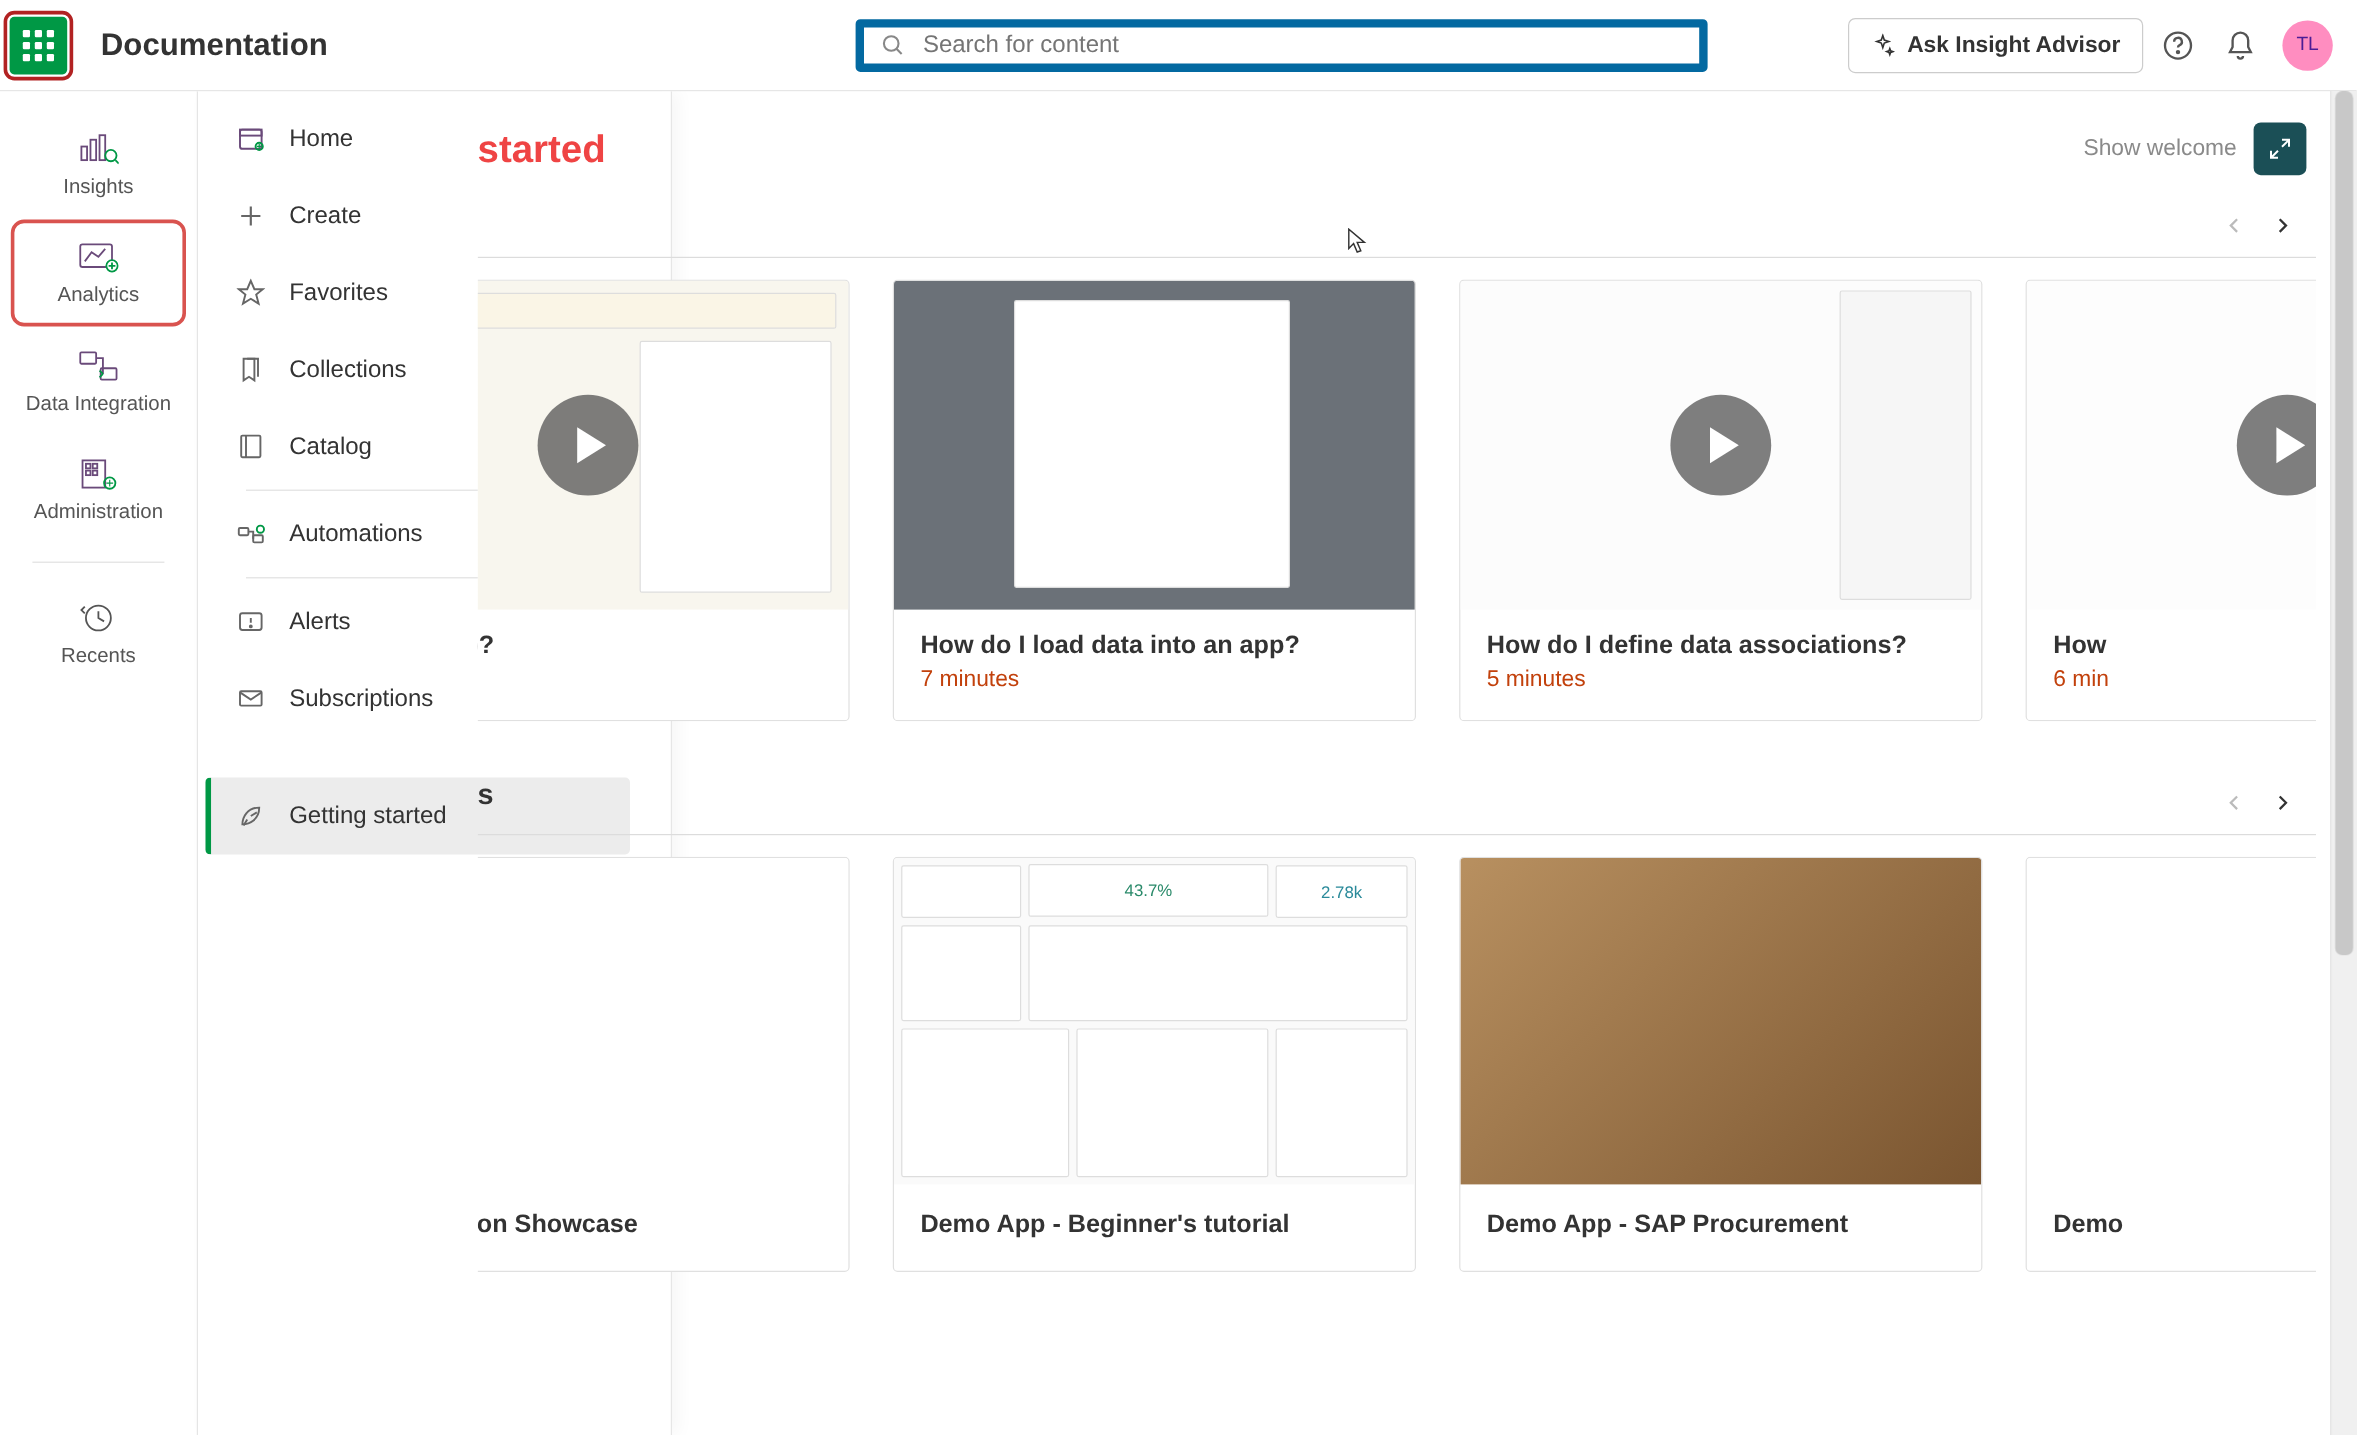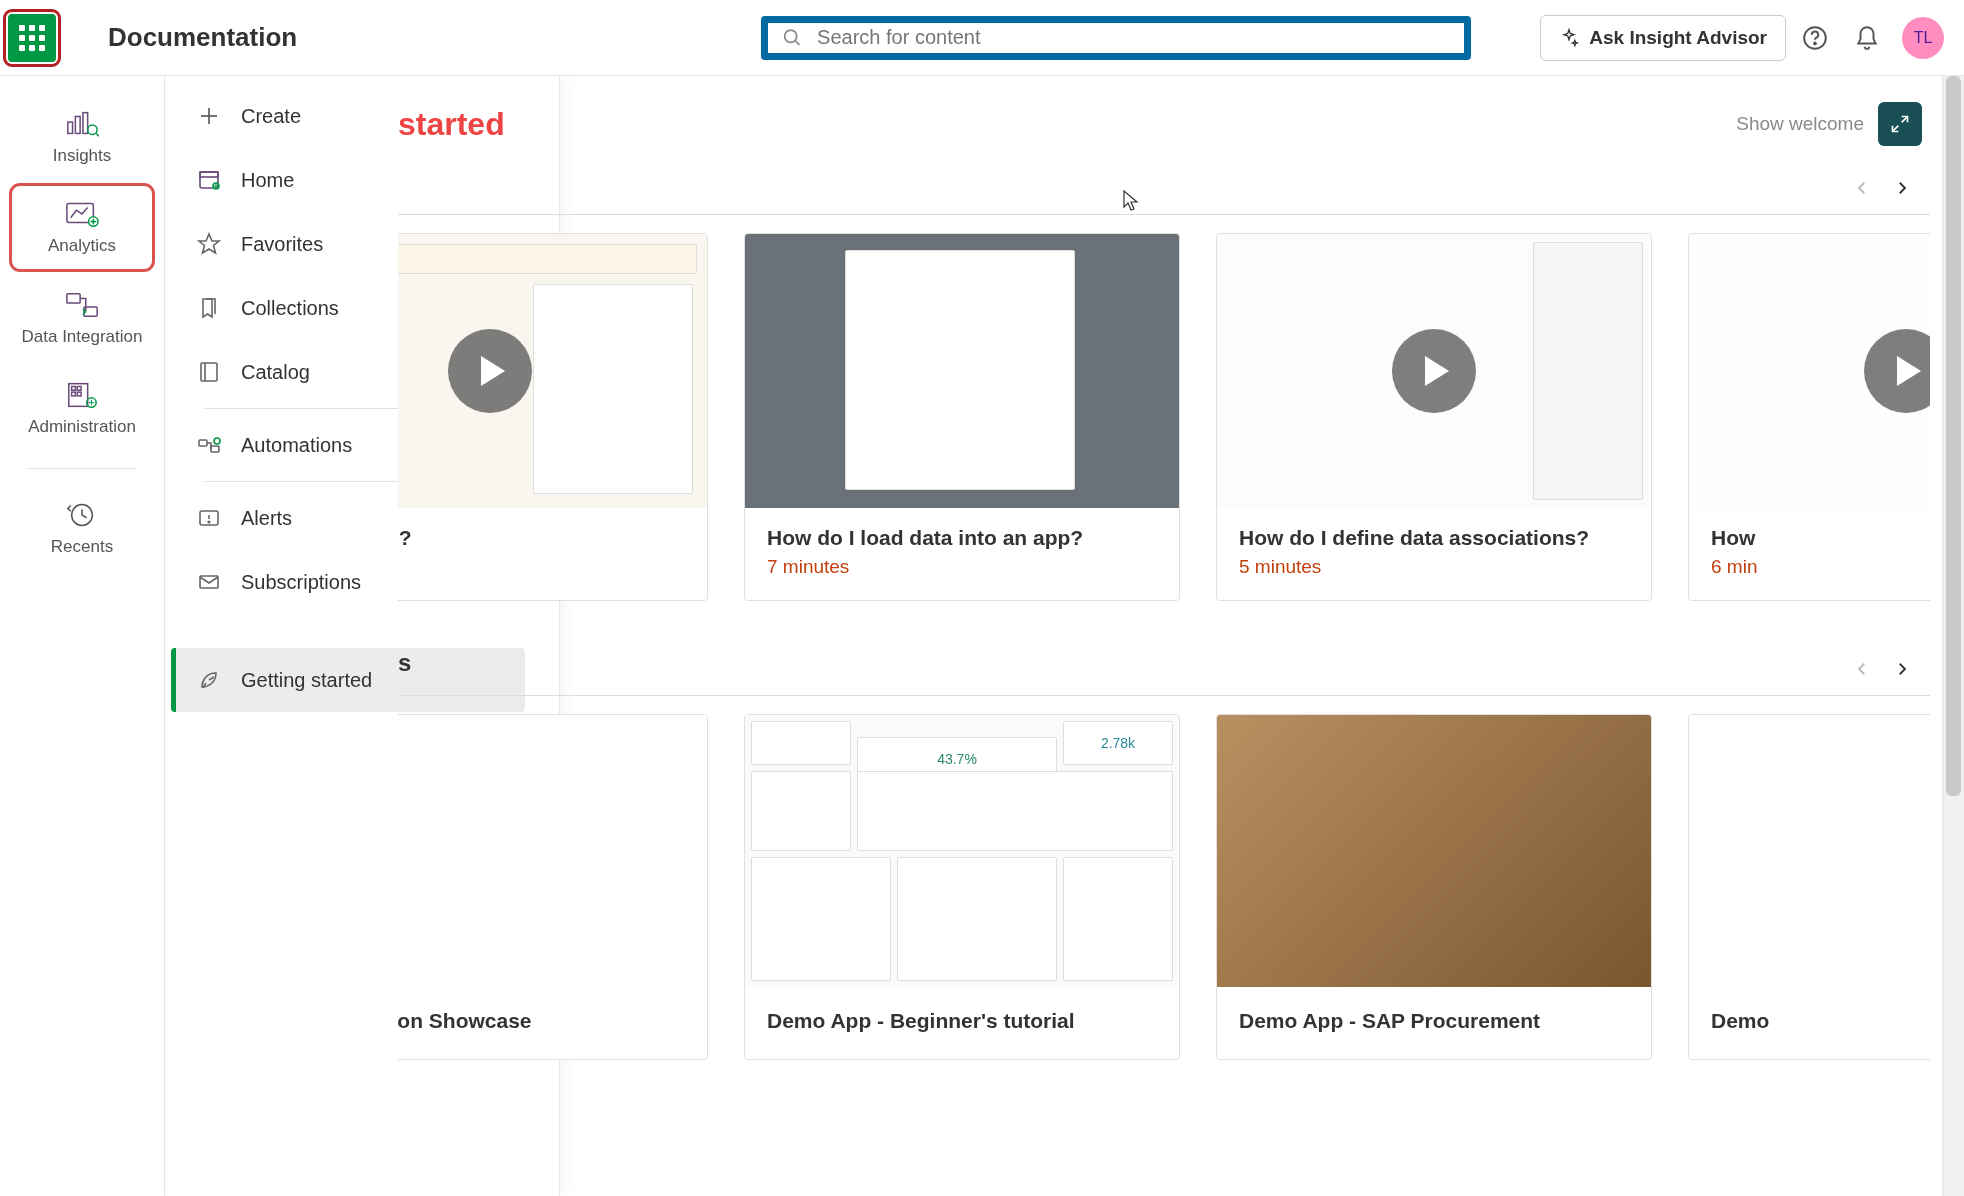--- a/index.html
+++ b/index.html
@@ -1,19 +1,19 @@
 <!DOCTYPE html>
 <html><head>
 <meta charset="utf-8">
 <style>
   * { box-sizing: border-box; margin: 0; padding: 0; }
   body { font-family: -apple-system, BlinkMacSystemFont, "Segoe UI", Arial, sans-serif; background: #fff; color: #333; overflow: hidden; width: 1964px; height: 1196px; }
   
   
-  .header { height: 76px; border-bottom: 1px solid #e6e6e6; display: flex; align-items: center; padding: 0 20px 0 0; background: #fff; position: relative; z-index: 10; gap: 24px; }
+  .header { height: 76px; border-bottom: 1px solid #e6e6e6; display: flex; align-items: center; padding: 0 20px 0 0; background: #fff; position: relative; z-index: 10; }
   .app-launcher { width: 48px; height: 48px; margin: 0 12px 0 8px; background: #009845; border-radius: 4px; display: flex; align-items: center; justify-content: center; outline: 3px solid #b22222; outline-offset: 2px; }
   .app-launcher-dots { display: grid; grid-template-columns: repeat(3,6px); grid-template-rows: repeat(3,6px); gap: 4px; }
   .app-launcher-dots span { width: 6px; height: 6px; background: #fff; border-radius: 1px; }
   .header-title { font-size: 26px; font-weight: 600; color: #333; margin-left: 16px; }
   .search-wrap { flex: 1; display: flex; justify-content: flex-start; padding-left: 440px; }
   .search-box { width: 710px; height: 44px; border: 7px solid #0369a1; border-radius: 4px; display: flex; align-items: center; padding: 0 14px; }
   .search-box svg { width: 22px; height: 22px; stroke: #888; margin-right: 14px; }
   .search-box input { border: none; outline: none; font-size: 20px; width: 100%; background: transparent; color:#555; }
   .header-actions { display: flex; align-items: center; gap: 6px; margin-left: auto; }
   .ask-advisor { height: 46px; border: 1px solid #ccc; border-radius: 6px; display: flex; align-items: center; padding: 0 18px; gap: 10px; font-size: 19px; font-weight: 600; cursor: pointer; background:#fff; }
@@ -180,34 +180,34 @@
         <path d="M18 8v6l5 3"></path>
         <path d="M6 4l-3 3 3 3" fill="none"></path>
       </svg>
     <span class="rail-label">Recents</span>
   </div>
 </div>
 
 <div class="flyout">
   <ul class="flyout-list">
     <li class="flyout-item">
-      <svg viewBox="0 0 24 24" stroke-width="1.8">
-          <line x1="12" y1="4" x2="12" y2="20"></line>
-          <line x1="4" y1="12" x2="20" y2="12"></line>
-        </svg>
-      <span class="fly-label">Create</span>
-    </li>
-    <li class="flyout-item">
       <svg viewBox="0 0 24 24" stroke-width="1.6">
           <rect x="3" y="4" width="18" height="16" rx="2" stroke="#6a4a7a"></rect>
           <rect x="3" y="4" width="18" height="5" stroke="#6a4a7a"></rect>
           <circle cx="19" cy="18" r="3" stroke="#009845"></circle>
           <path d="M19 16v4m-2-2h4" stroke="#009845" stroke-width="1"></path>
         </svg>
       <span class="fly-label">Home</span>
+    </li>
+    <li class="flyout-item">
+      <svg viewBox="0 0 24 24" stroke-width="1.8">
+          <line x1="12" y1="4" x2="12" y2="20"></line>
+          <line x1="4" y1="12" x2="20" y2="12"></line>
+        </svg>
+      <span class="fly-label">Create</span>
     </li>
     <li class="flyout-item">
       <svg viewBox="0 0 24 24" stroke-width="1.6">
           <polygon points="12,2 15,9 22,9 16.5,13.5 18.5,21 12,17 5.5,21 7.5,13.5 2,9 9,9"></polygon>
         </svg>
       <span class="fly-label">Favorites</span>
     </li>
     <li class="flyout-item">
       <svg viewBox="0 0 24 24" stroke-width="1.6">
           <path d="M6 3h9v18l-4.5-3L6 21z"></path>
@@ -353,21 +353,21 @@
             
             
           </div>
           <div class="card-body">
             <div class="card-title">Visualization Showcase</div>
           </div>
         </div>
         <div class="card">
           <div class="card-thumb thumb-f">
             <div class="mini-box" style="left:6px;top:6px;width:100px;height:44px"></div>
-            <div class="mini-box" style="left:112px;top:22px;width:200px;height:44px;display:flex;align-items:center;justify-content:center;color:#2a8a6a;font-size:14px">43.7%</div>
+            <div class="mini-box" style="left:112px;top:5px;width:200px;height:44px;display:flex;align-items:center;justify-content:center;color:#2a8a6a;font-size:14px">43.7%</div>
             <div class="mini-box" style="right:6px;top:6px;width:110px;height:44px;display:flex;align-items:center;justify-content:center;color:#2a8a9a;font-size:14px">2.78k</div>
             <div class="mini-box" style="left:6px;top:56px;width:100px;height:80px"></div>
             <div class="mini-box" style="left:112px;top:56px;right:6px;height:80px"></div>
             <div class="mini-box" style="left:6px;top:142px;width:140px;bottom:6px"></div>
             <div class="mini-box" style="left:152px;top:142px;width:160px;bottom:6px"></div>
             <div class="mini-box" style="right:6px;top:142px;width:110px;bottom:6px"></div>
           </div>
           <div class="card-body">
             <div class="card-title">Demo App - Beginner's tutorial</div>
           </div>

